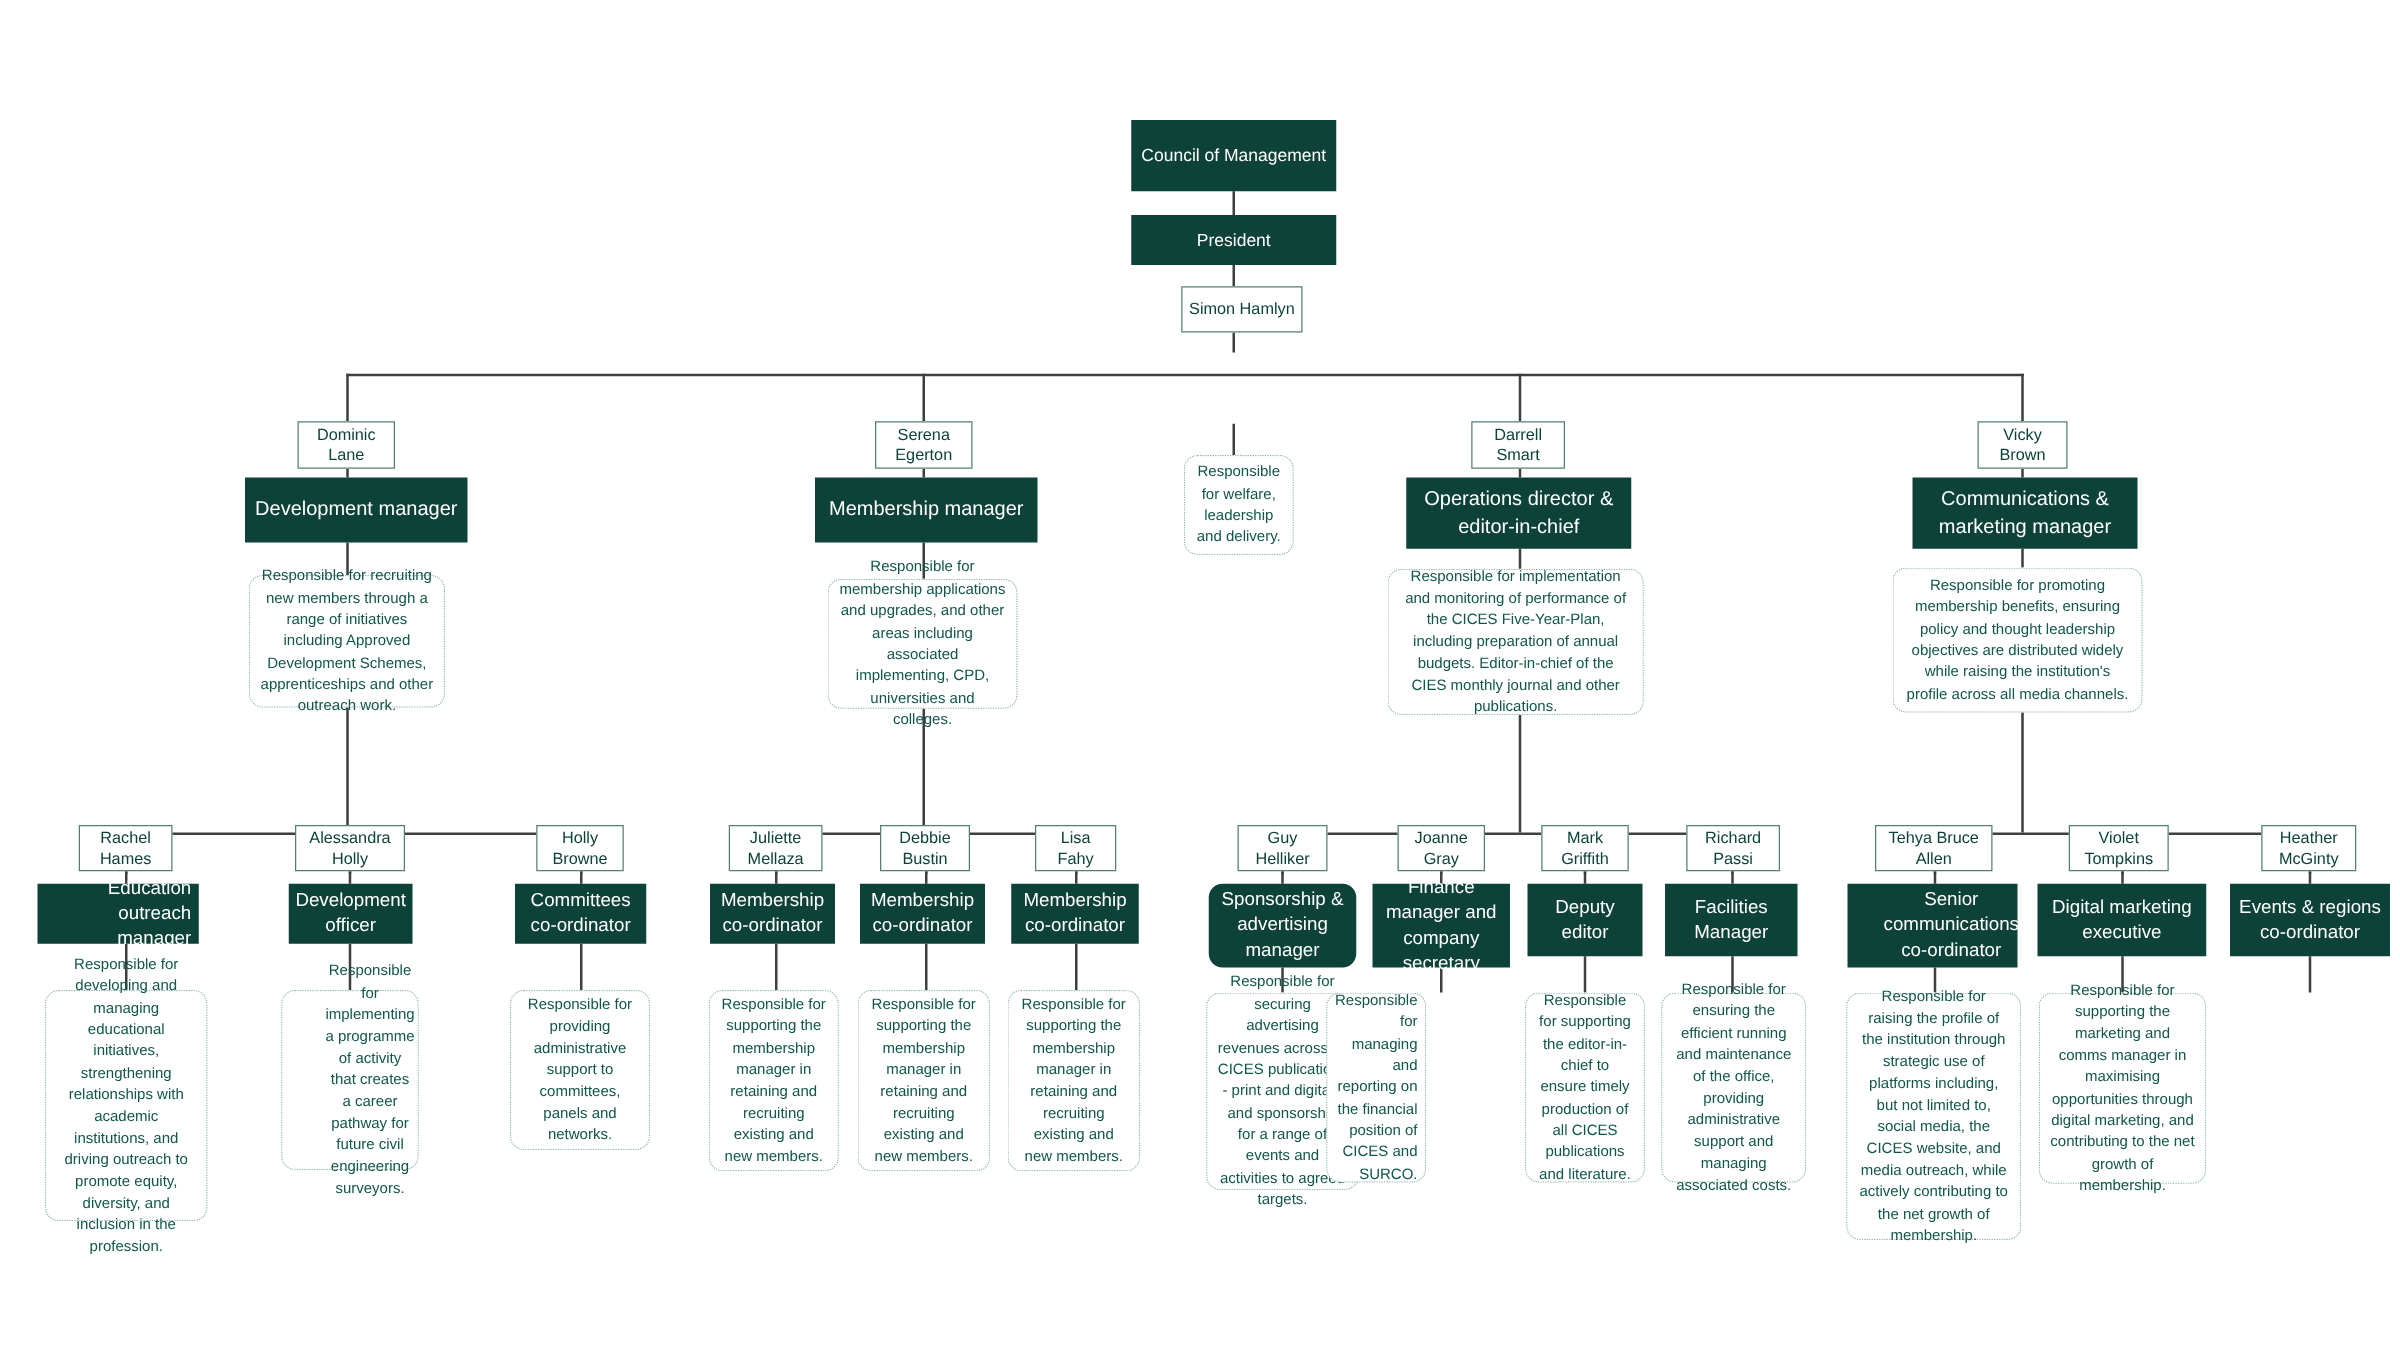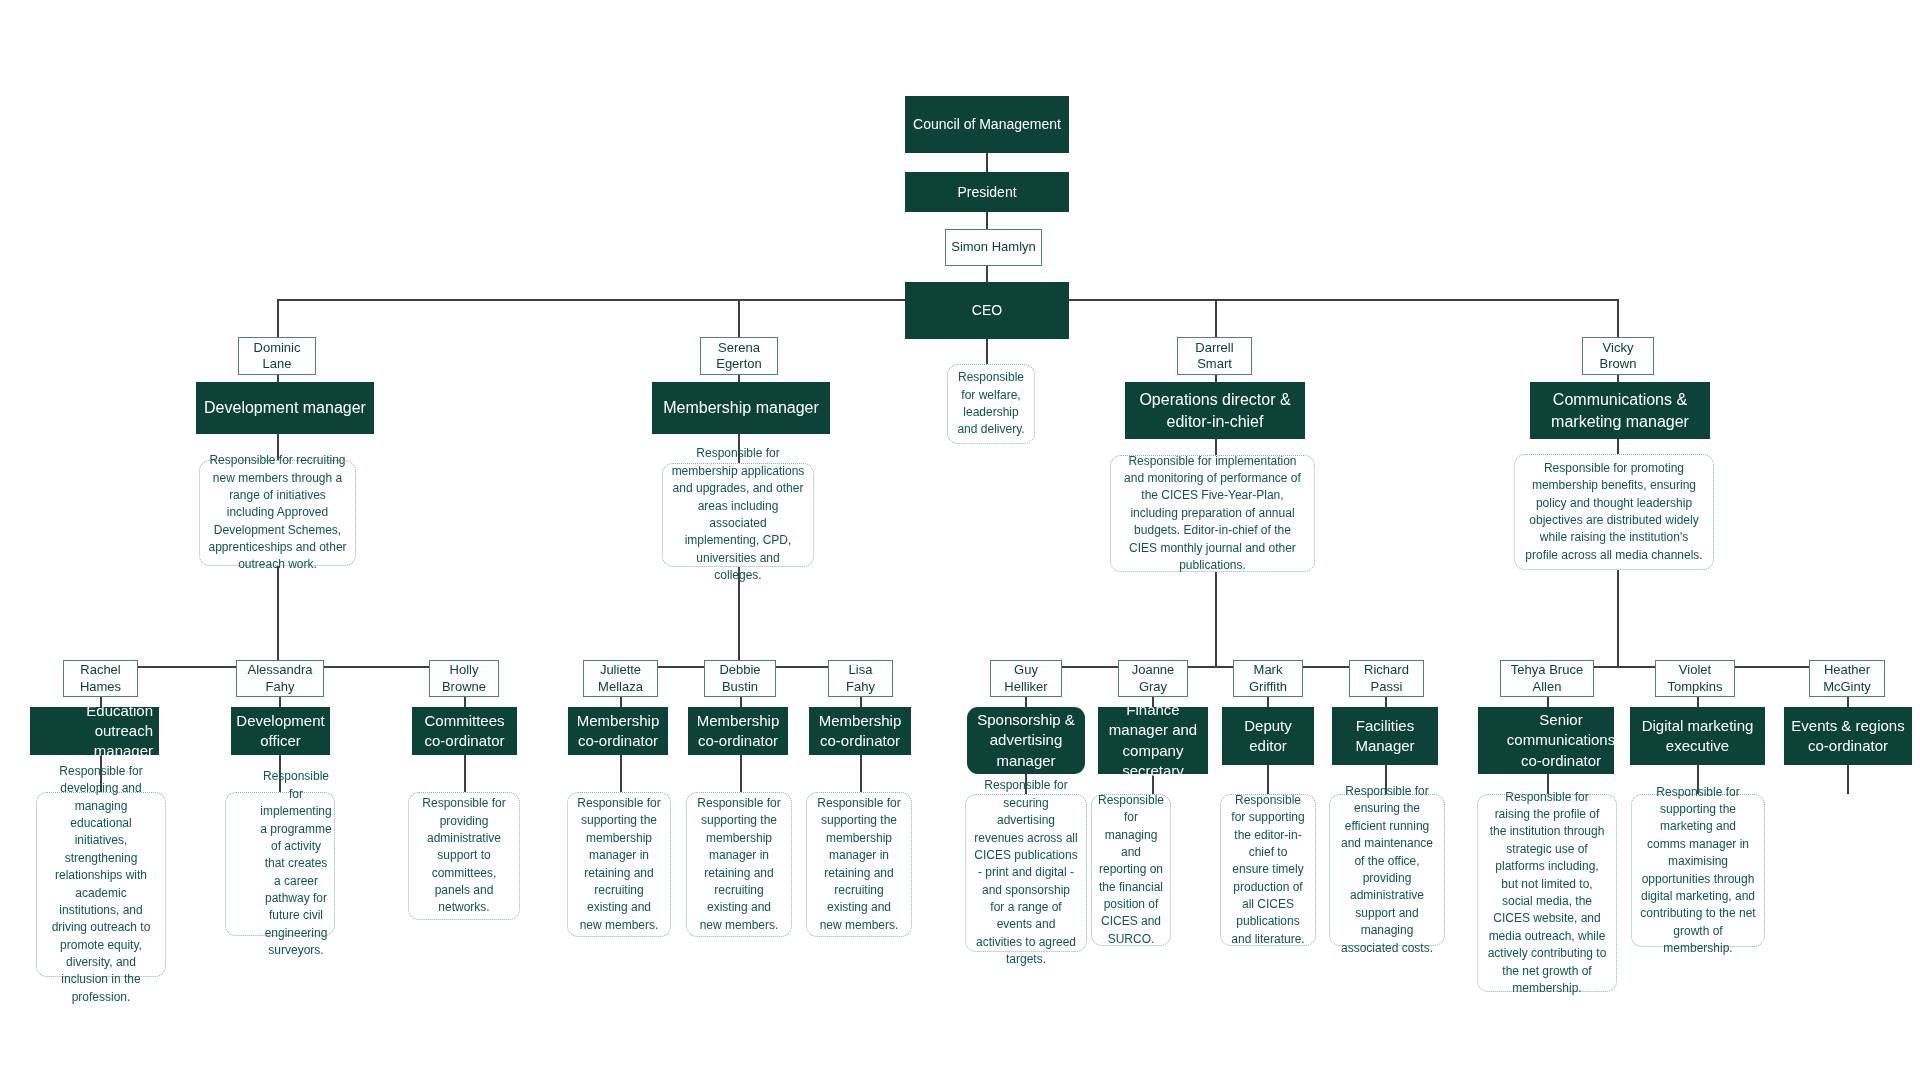--- a/index.html
+++ b/index.html
@@ -68,21 +68,20 @@
 
   <div class="role t1" style="left:905px;top:96px;width:164px;height:57px;">Council of Management</div>
   <div class="ln v" style="left:986px;top:153px;height:19px;"></div>
 
   <div class="role t1" style="left:905px;top:172px;width:164px;height:40px;">President</div>
   <div class="ln v" style="left:986px;top:212px;height:17px;"></div>
 
   <div class="person" style="left:945px;top:229px;width:97px;height:37px;">Simon Hamlyn</div>
   <div class="ln v" style="left:986px;top:266px;height:16px;"></div>
 
-  <div class="role t1" style="left:905px;top:282px;width:164px;height:57px;">CEO</div>
   <div class="ln v" style="left:986px;top:339px;height:25px;"></div>
   <div class="note" style="left:947px;top:364px;width:88px;height:80px;">Responsible for welfare, leadership and delivery.</div>
 
   <div class="ln h" style="left:277px;top:299px;width:1342px;"></div>
   <div class="ln v" style="left:277px;top:299px;height:38px;"></div>
   <div class="ln v" style="left:738px;top:299px;height:38px;"></div>
   <div class="ln v" style="left:1215px;top:299px;height:38px;"></div>
   <div class="ln v" style="left:1617px;top:299px;height:38px;"></div>
 
   <div class="person" style="left:238px;top:337px;width:78px;height:38px;">Dominic Lane</div>
@@ -96,21 +95,21 @@
   <div class="ln v" style="left:100px;top:666px;height:33px;"></div>
   <div class="ln v" style="left:279px;top:666px;height:33px;"></div>
   <div class="ln v" style="left:464px;top:666px;height:33px;"></div>
 
   <div class="person" style="left:63px;top:660px;width:75px;height:37px;">Rachel Hames</div>
   <div class="ln v" style="left:100px;top:697px;height:10px;"></div>
   <div class="role t3" style="left:30px;top:707px;width:129px;height:48px;text-align:right;">Education outreach manager</div>
   <div class="ln v" style="left:100px;top:755px;height:37px;"></div>
   <div class="note" style="left:36px;top:792px;width:130px;height:185px;">Responsible for developing and managing educational initiatives, strengthening relationships with academic institutions, and driving outreach to promote equity, diversity, and inclusion in the profession.</div>
 
-  <div class="person" style="left:236px;top:660px;width:88px;height:37px;">Alessandra Fahy</div>
+  <div class="person" style="left:236px;top:660px;width:88px;height:37px;">Alessandra Holly</div>
   <div class="ln v" style="left:279px;top:697px;height:10px;"></div>
   <div class="role t3" style="left:231px;top:707px;width:99px;height:48px;">Development officer</div>
   <div class="ln v" style="left:279px;top:755px;height:37px;"></div>
   <div class="note" style="left:225px;top:792px;width:110px;height:144px;padding-left:40px;">Responsible for implementing a programme of activity that creates a career pathway for future civil engineering surveyors.</div>
 
   <div class="person" style="left:429px;top:660px;width:70px;height:37px;">Holly Browne</div>
   <div class="ln v" style="left:464px;top:697px;height:10px;"></div>
   <div class="role t3" style="left:412px;top:707px;width:105px;height:48px;">Committees co-ordinator</div>
   <div class="ln v" style="left:464px;top:755px;height:37px;"></div>
   <div class="note" style="left:408px;top:792px;width:112px;height:128px;">Responsible for providing administrative support to committees, panels and networks.</div>
@@ -161,21 +160,21 @@
   <div class="person" style="left:990px;top:660px;width:72px;height:37px;">Guy Helliker</div>
   <div class="ln v" style="left:1025px;top:697px;height:10px;"></div>
   <div class="role t3" style="left:967px;top:707px;width:118px;height:67px;border-radius:11px;">Sponsorship &amp; advertising manager</div>
   <div class="ln v" style="left:1025px;top:774px;height:20px;"></div>
   <div class="note" style="left:965px;top:794px;width:122px;height:158px;">Responsible for securing advertising revenues across all CICES publications - print and digital - and sponsorship for a range of events and activities to agreed targets.</div>
 
   <div class="person" style="left:1118px;top:660px;width:70px;height:37px;">Joanne Gray</div>
   <div class="ln v" style="left:1152px;top:697px;height:10px;"></div>
   <div class="role t3" style="left:1098px;top:707px;width:110px;height:67px;">Finance manager and company secretary</div>
   <div class="ln v" style="left:1152px;top:774px;height:20px;"></div>
-  <div class="note" style="left:1091px;top:794px;width:80px;height:152px;">Responsible for managing and reporting on the financial position of CICES and SURCO.</div>
+  <div class="note" style="left:1061px;top:794px;width:80px;height:152px;text-align:right;">Responsible for managing and reporting on the financial position of CICES and SURCO.</div>
 
   <div class="person" style="left:1233px;top:660px;width:70px;height:37px;">Mark Griffith</div>
   <div class="ln v" style="left:1267px;top:697px;height:10px;"></div>
   <div class="role t3" style="left:1222px;top:707px;width:92px;height:58px;">Deputy editor</div>
   <div class="ln v" style="left:1267px;top:765px;height:29px;"></div>
   <div class="note" style="left:1220px;top:794px;width:96px;height:152px;">Responsible for supporting the editor-in-chief to ensure timely production of all CICES publications and literature.</div>
 
   <div class="person" style="left:1349px;top:660px;width:75px;height:37px;">Richard Passi</div>
   <div class="ln v" style="left:1385px;top:697px;height:10px;"></div>
   <div class="role t3" style="left:1332px;top:707px;width:106px;height:58px;">Facilities Manager</div>

